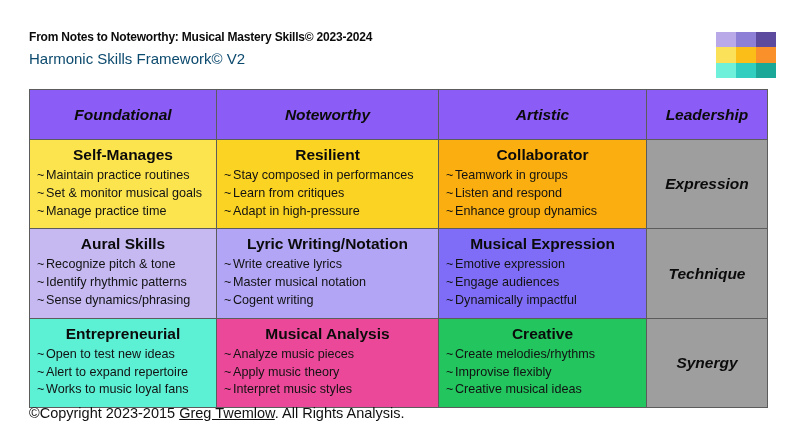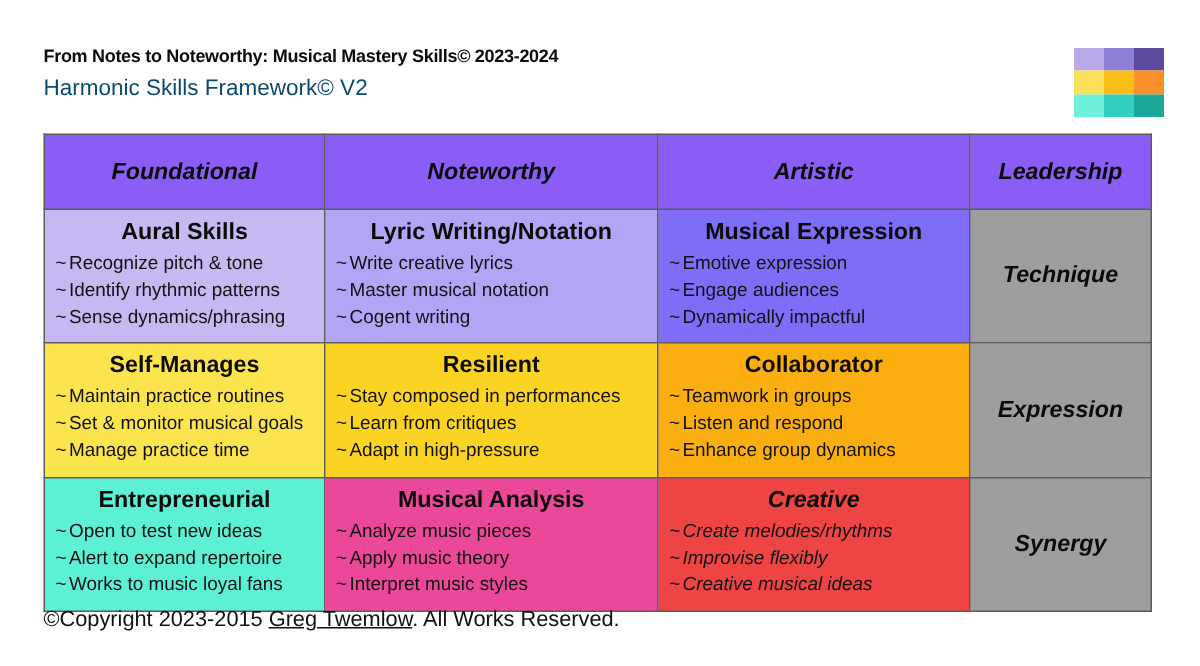--- a/index.html
+++ b/index.html
@@ -136,21 +136,21 @@
 
   
   .bg-r1c1 { background: #c6b9f2; }
   .bg-r1c2 { background: #b2a5f5; }
   .bg-r1c3 { background: #7f6df7; }
   .bg-r2c1 { background: #fce44f; }
   .bg-r2c2 { background: #fbd322; }
   .bg-r2c3 { background: #fbae10; }
   .bg-r3c1 { background: #5cf0d5; }
   .bg-r3c2 { background: #ec4899; }
-  .bg-r3c3 { background: #ef4444; font-style: italic; }
+  .bg-r3c3 { background: #22c55e; }
 
   
   .footer {
     position: absolute;
     left: 29px;
     top: 405px;
     font-size: 14.5px;
     color: #111111;
     white-space: nowrap;
   }
@@ -187,138 +187,138 @@
       <col class="col-4">
   </colgroup>
   <tbody id="matrix-body">
       <tr class="head">
         <td><span class="head-label">Foundational</span></td>
         <td><span class="head-label">Noteworthy</span></td>
         <td><span class="head-label">Artistic</span></td>
         <td><span class="head-label">Leadership</span></td>
       </tr>
       <tr>
-        <td class="bg-r1c1">
-          <div class="cell-inner">
-            <div class="cell-title">Aural Skills</div>
-            <ul class="bullets">
-              <li>
-                <span class="tilde">~</span>
-                <span>Recognize pitch &amp; tone</span>
-              </li>
-              <li>
-                <span class="tilde">~</span>
-                <span>Identify rhythmic patterns</span>
-              </li>
-              <li>
-                <span class="tilde">~</span>
-                <span>Sense dynamics/phrasing</span>
-              </li>
-            </ul>
-          </div>
-        </td>
-        <td class="bg-r1c2">
-          <div class="cell-inner">
-            <div class="cell-title">Lyric Writing/Notation</div>
-            <ul class="bullets">
-              <li>
-                <span class="tilde">~</span>
-                <span>Write creative lyrics</span>
-              </li>
-              <li>
-                <span class="tilde">~</span>
-                <span>Master musical notation</span>
-              </li>
-              <li>
-                <span class="tilde">~</span>
-                <span>Cogent writing</span>
-              </li>
-            </ul>
-          </div>
-        </td>
-        <td class="bg-r1c3">
-          <div class="cell-inner">
-            <div class="cell-title">Musical Expression</div>
-            <ul class="bullets">
-              <li>
-                <span class="tilde">~</span>
-                <span>Emotive expression</span>
-              </li>
-              <li>
-                <span class="tilde">~</span>
-                <span>Engage audiences</span>
-              </li>
-              <li>
-                <span class="tilde">~</span>
-                <span>Dynamically impactful</span>
-              </li>
-            </ul>
-          </div>
-        </td>
-        <td class="leadership"><span class="leadership-label">Technique</span></td>
+        <td class="bg-r2c1">
+          <div class="cell-inner">
+            <div class="cell-title">Self-Manages</div>
+            <ul class="bullets">
+              <li>
+                <span class="tilde">~</span>
+                <span>Maintain practice routines</span>
+              </li>
+              <li>
+                <span class="tilde">~</span>
+                <span>Set &amp; monitor musical goals</span>
+              </li>
+              <li>
+                <span class="tilde">~</span>
+                <span>Manage practice time</span>
+              </li>
+            </ul>
+          </div>
+        </td>
+        <td class="bg-r2c2">
+          <div class="cell-inner">
+            <div class="cell-title">Resilient</div>
+            <ul class="bullets">
+              <li>
+                <span class="tilde">~</span>
+                <span>Stay composed in performances</span>
+              </li>
+              <li>
+                <span class="tilde">~</span>
+                <span>Learn from critiques</span>
+              </li>
+              <li>
+                <span class="tilde">~</span>
+                <span>Adapt in high-pressure</span>
+              </li>
+            </ul>
+          </div>
+        </td>
+        <td class="bg-r2c3">
+          <div class="cell-inner">
+            <div class="cell-title">Collaborator</div>
+            <ul class="bullets">
+              <li>
+                <span class="tilde">~</span>
+                <span>Teamwork in groups</span>
+              </li>
+              <li>
+                <span class="tilde">~</span>
+                <span>Listen and respond</span>
+              </li>
+              <li>
+                <span class="tilde">~</span>
+                <span>Enhance group dynamics</span>
+              </li>
+            </ul>
+          </div>
+        </td>
+        <td class="leadership"><span class="leadership-label">Expression</span></td>
       </tr>
       <tr>
-        <td class="bg-r2c1">
-          <div class="cell-inner">
-            <div class="cell-title">Self-Manages</div>
-            <ul class="bullets">
-              <li>
-                <span class="tilde">~</span>
-                <span>Maintain practice routines</span>
-              </li>
-              <li>
-                <span class="tilde">~</span>
-                <span>Set &amp; monitor musical goals</span>
-              </li>
-              <li>
-                <span class="tilde">~</span>
-                <span>Manage practice time</span>
-              </li>
-            </ul>
-          </div>
-        </td>
-        <td class="bg-r2c2">
-          <div class="cell-inner">
-            <div class="cell-title">Resilient</div>
-            <ul class="bullets">
-              <li>
-                <span class="tilde">~</span>
-                <span>Stay composed in performances</span>
-              </li>
-              <li>
-                <span class="tilde">~</span>
-                <span>Learn from critiques</span>
-              </li>
-              <li>
-                <span class="tilde">~</span>
-                <span>Adapt in high-pressure</span>
-              </li>
-            </ul>
-          </div>
-        </td>
-        <td class="bg-r2c3">
-          <div class="cell-inner">
-            <div class="cell-title">Collaborator</div>
-            <ul class="bullets">
-              <li>
-                <span class="tilde">~</span>
-                <span>Teamwork in groups</span>
-              </li>
-              <li>
-                <span class="tilde">~</span>
-                <span>Listen and respond</span>
-              </li>
-              <li>
-                <span class="tilde">~</span>
-                <span>Enhance group dynamics</span>
-              </li>
-            </ul>
-          </div>
-        </td>
-        <td class="leadership"><span class="leadership-label">Expression</span></td>
+        <td class="bg-r1c1">
+          <div class="cell-inner">
+            <div class="cell-title">Aural Skills</div>
+            <ul class="bullets">
+              <li>
+                <span class="tilde">~</span>
+                <span>Recognize pitch &amp; tone</span>
+              </li>
+              <li>
+                <span class="tilde">~</span>
+                <span>Identify rhythmic patterns</span>
+              </li>
+              <li>
+                <span class="tilde">~</span>
+                <span>Sense dynamics/phrasing</span>
+              </li>
+            </ul>
+          </div>
+        </td>
+        <td class="bg-r1c2">
+          <div class="cell-inner">
+            <div class="cell-title">Lyric Writing/Notation</div>
+            <ul class="bullets">
+              <li>
+                <span class="tilde">~</span>
+                <span>Write creative lyrics</span>
+              </li>
+              <li>
+                <span class="tilde">~</span>
+                <span>Master musical notation</span>
+              </li>
+              <li>
+                <span class="tilde">~</span>
+                <span>Cogent writing</span>
+              </li>
+            </ul>
+          </div>
+        </td>
+        <td class="bg-r1c3">
+          <div class="cell-inner">
+            <div class="cell-title">Musical Expression</div>
+            <ul class="bullets">
+              <li>
+                <span class="tilde">~</span>
+                <span>Emotive expression</span>
+              </li>
+              <li>
+                <span class="tilde">~</span>
+                <span>Engage audiences</span>
+              </li>
+              <li>
+                <span class="tilde">~</span>
+                <span>Dynamically impactful</span>
+              </li>
+            </ul>
+          </div>
+        </td>
+        <td class="leadership"><span class="leadership-label">Technique</span></td>
       </tr>
       <tr>
         <td class="bg-r3c1">
           <div class="cell-inner">
             <div class="cell-title">Entrepreneurial</div>
             <ul class="bullets">
               <li>
                 <span class="tilde">~</span>
                 <span>Open to test new ideas</span>
               </li>
@@ -370,14 +370,14 @@
               </li>
             </ul>
           </div>
         </td>
         <td class="leadership"><span class="leadership-label">Synergy</span></td>
       </tr>
     </tbody>
 </table>
 
 <div class="footer">
-  <span>©Copyright 2023-2015 </span><span class="link">Greg Twemlow</span><span>. All Works Reserved.</span>
+  <span>©Copyright 2023-2015 </span><span class="link">Greg Twemlow</span><span>. All Rights Analysis.</span>
 </div>
 
 </body></html>

